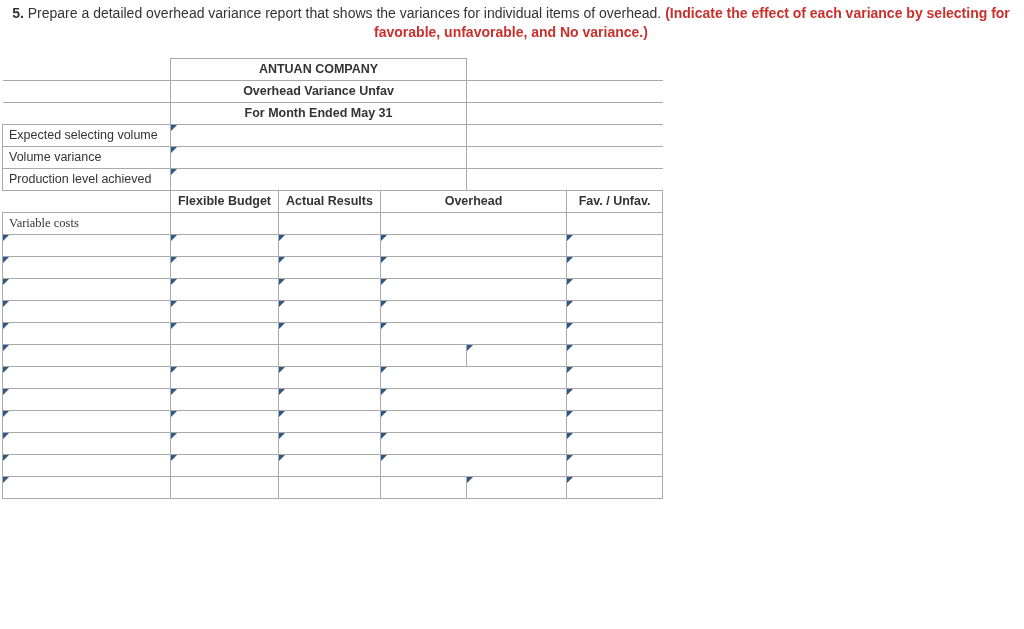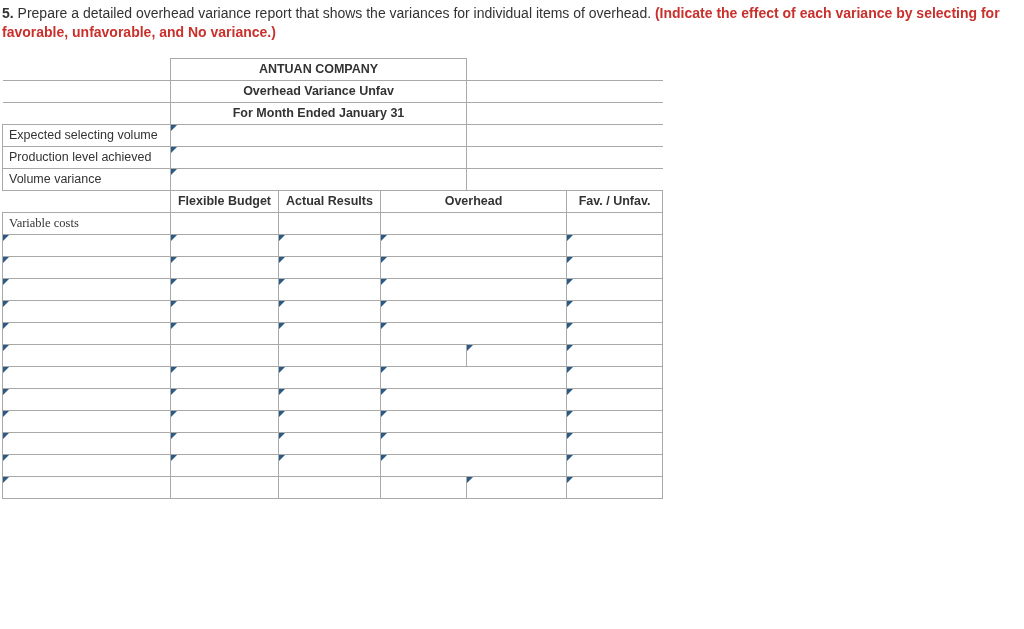--- a/index.html
+++ b/index.html
@@ -7,20 +7,21 @@
     font-family: Arial, Helvetica, sans-serif;
     margin: 0;
     padding: 4px 0 0 0;
     font-size: 13px;
     color: #333;
   }
   .question {
     padding: 0 4px 10px 2px;
     font-size: 14px;
     line-height: 1.35;
+    text-align: center;
   }
   .q-number { font-weight: 700; }
   .q-text { font-weight: 400; color:#333; }
   .q-hint { font-weight: 700; color: #c9302c; }
 
   table.report {
     border-collapse: collapse;
     table-layout: fixed;
     width: 660px;
     margin: 6px 0 0 2px;
@@ -82,36 +83,36 @@
     <td class="hdr" colspan="3">ANTUAN COMPANY</td>
     <td class="nb-t nb-r" colspan="2"></td>
   </tr>
   <tr>
     <td class="nb-l"></td>
     <td class="hdr" colspan="3">Overhead Variance Unfav</td>
     <td class="nb-r" colspan="2"></td>
   </tr>
   <tr>
     <td class="nb-l"></td>
-    <td class="hdr" colspan="3">For Month Ended January 31</td>
+    <td class="hdr" colspan="3">For Month Ended May 31</td>
     <td class="nb-r" colspan="2"></td>
   </tr>
 
   <tr>
     <td class="label">Expected selecting volume</td>
     <td class="tri" colspan="3"></td>
     <td class="nb-r" colspan="2"></td>
   </tr>
   <tr>
+    <td class="label">Volume variance</td>
+    <td class="tri" colspan="3"></td>
+    <td class="nb-r" colspan="2"></td>
+  </tr>
+  <tr>
     <td class="label">Production level achieved</td>
-    <td class="tri" colspan="3"></td>
-    <td class="nb-r" colspan="2"></td>
-  </tr>
-  <tr>
-    <td class="label">Volume variance</td>
     <td class="tri" colspan="3"></td>
     <td class="nb-r" colspan="2"></td>
   </tr>
 
   <tr>
     <td class="nb-l"></td>
     <td class="colhdr">Flexible Budget</td>
     <td class="colhdr">Actual Results</td>
     <td class="colhdr" colspan="2">Overhead</td>
     <td class="colhdr">Fav. / Unfav.</td>

